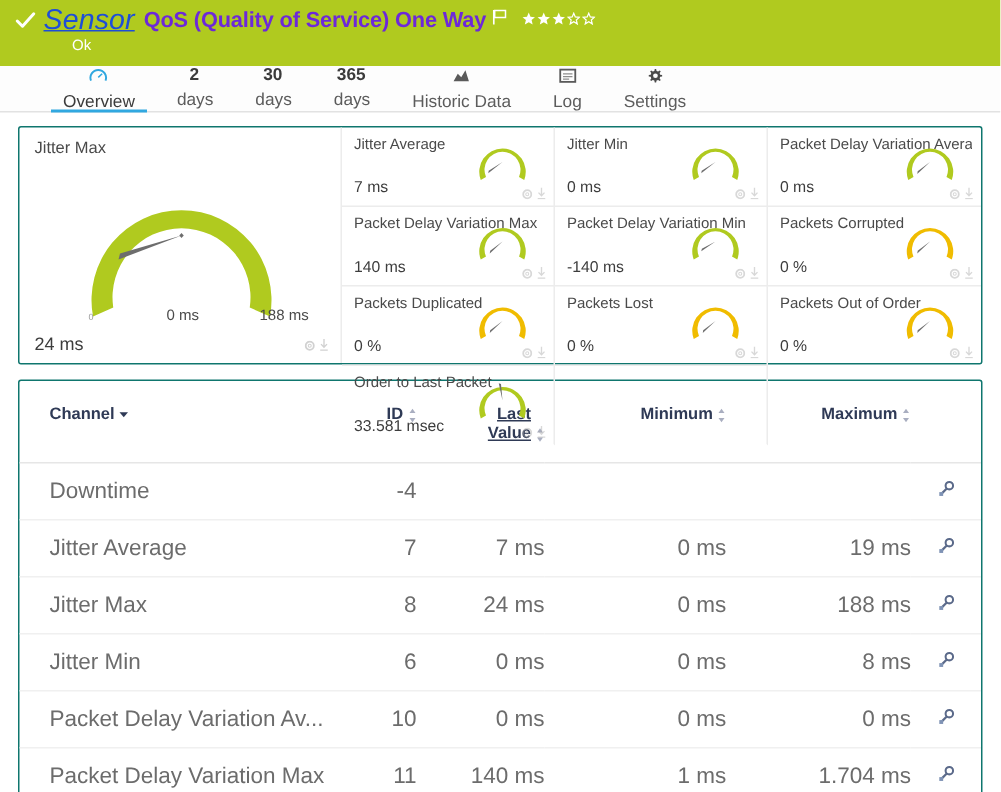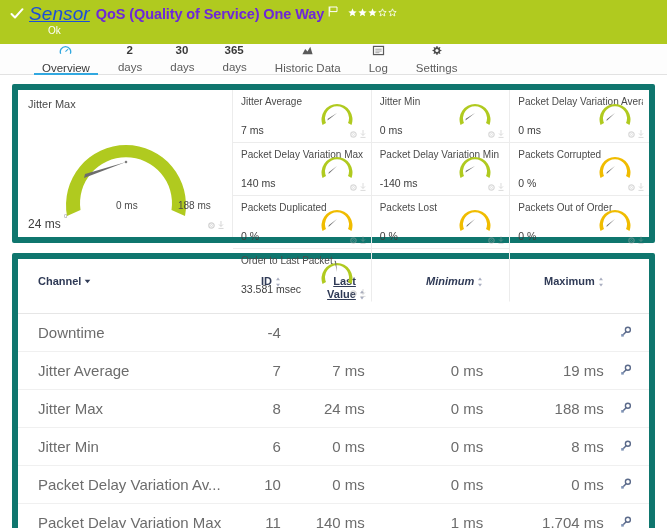--- a/index.html
+++ b/index.html
@@ -57,21 +57,21 @@
     content: ""; position: absolute; left: 6px; right: 6px; bottom: 0;
     height: 2px; background: #31a8e0;
   }
   .tab-num { font-weight: bold; color: #3b3b3b; margin-right: 1px; }
   .tab-icon { width: 13px; height: 13px; display: block; flex: 0 0 auto; }
 
   
   .panel {
     margin: 9px 12px 0 12px;
     background: #ffffff;
-    border: 6px solid #0f766e;
+    border: 1px solid #0f766e;
     border-radius: 2px;
   }
   .gauge-panel { height: 159px; display: flex; position: relative; }
 
   
   .big-gauge-block {
     width: 215px; flex: 0 0 215px; position: relative;
     border-right: 1px solid #ececec;
     padding: 8px 0 0 10px;
   }
@@ -130,21 +130,21 @@
   .caret-down { width: 7px; height: 5px; margin-top: 4px; }
   .sort-arrows { width: 6px; height: 10px; margin-top: 2px; }
   tbody td {
     font-size: 15px; color: #6c6c6c; padding: 10px 0;
     text-align: right; border-bottom: 1px solid #f0f0f0;
     white-space: nowrap;
   }
   tbody td.c-channel { text-align: left; padding-left: 20px; color: #6c6c6c; }
   .col-id { width: 92px; }
   .col-last { width: 108px; }
-  .col-min { width: 168px; font-style: italic; }
+  .col-min { width: 168px; }
   .col-max { width: 168px; }
   .col-act { width: 72px; text-align: center !important; }
   td.c-act { text-align: center; }
   .wrench { width: 12px; height: 12px; display: inline-block; }
 </style>
 </head>
 <body>
 
 <div class="header">
   <div class="header-line">

